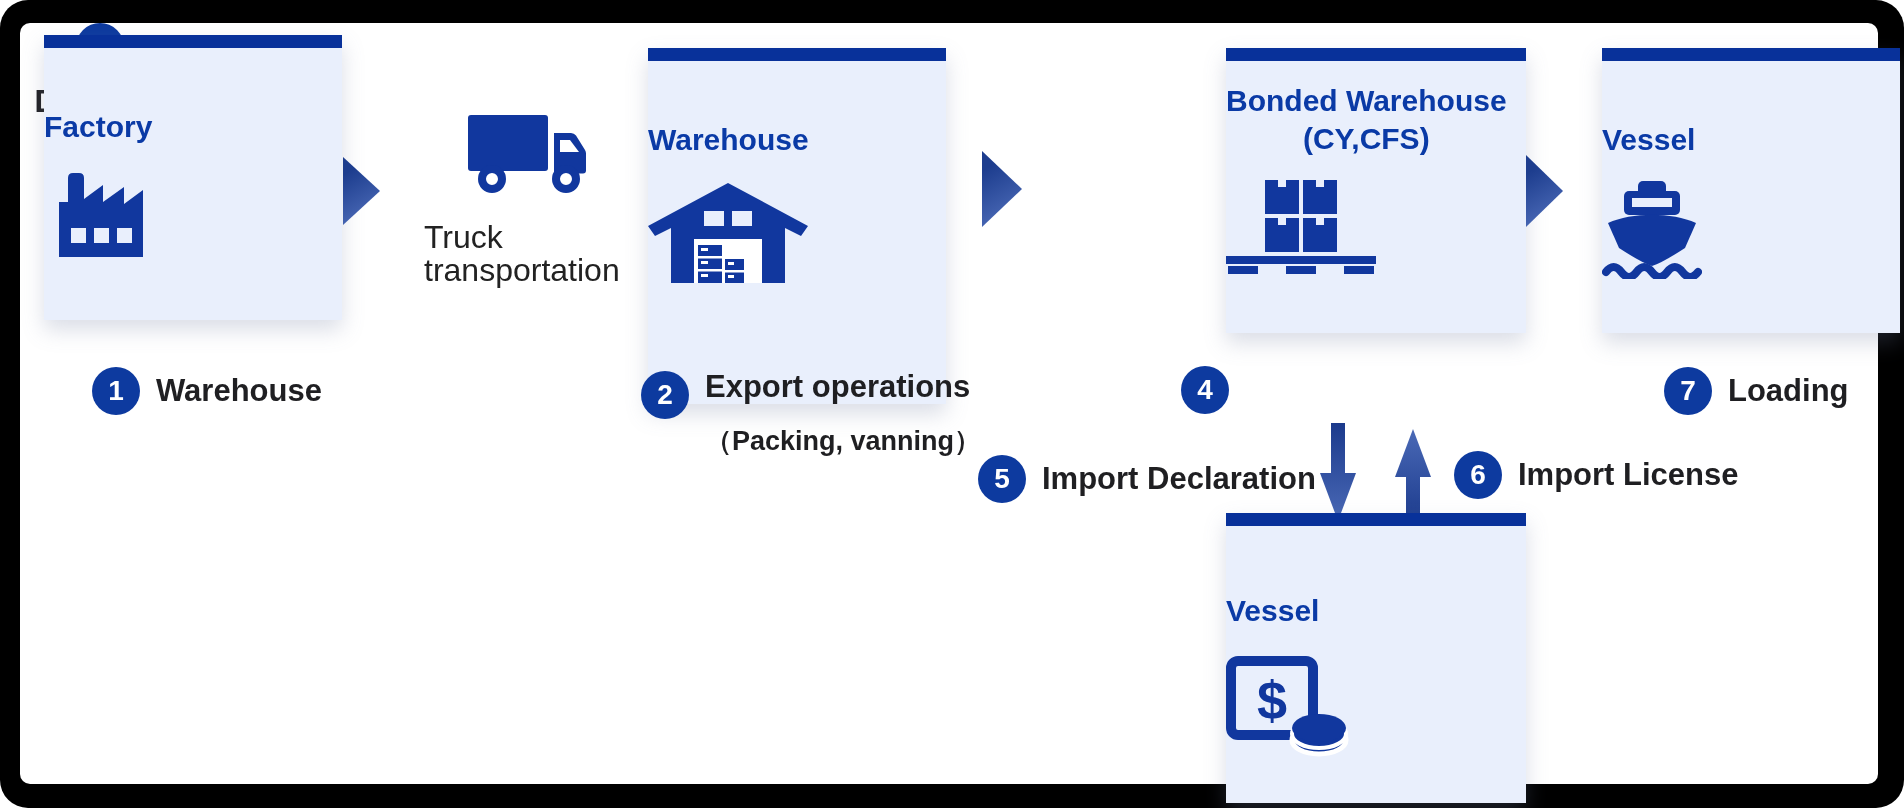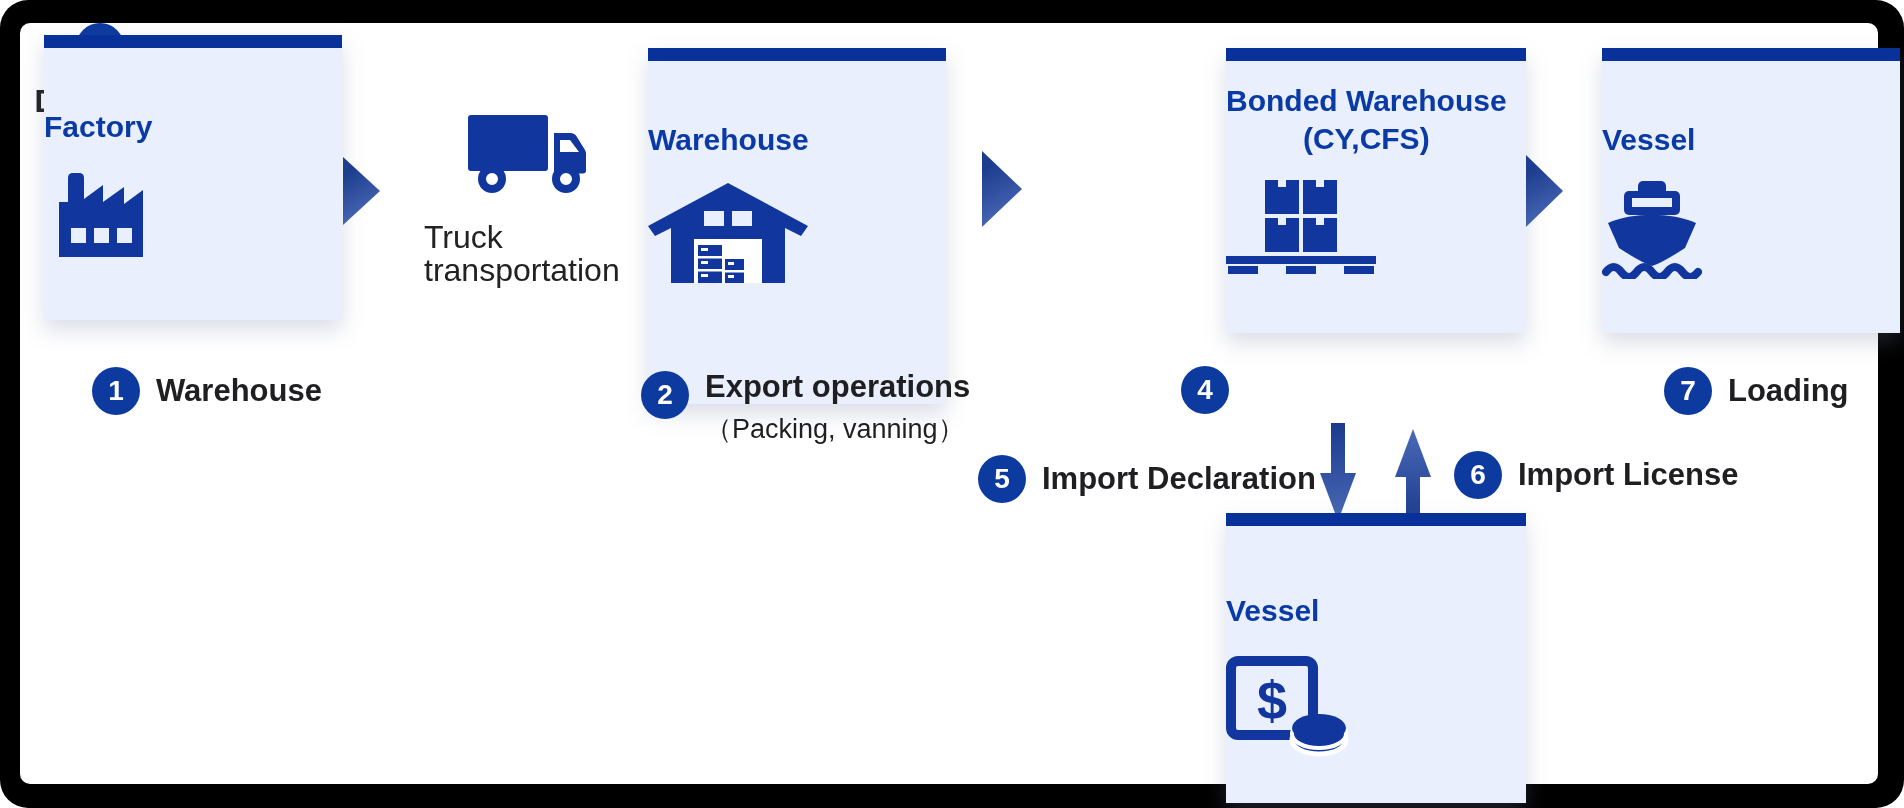--- a/index.html
+++ b/index.html
@@ -40,21 +40,21 @@
   .chev{position:absolute;clip-path:polygon(0 0,100% 50%,0 100%);
         background:linear-gradient(150deg,#1d3d8e 20%,#4a69b6 85%);}
   .chev1{left:323px;top:134px;width:37px;height:68px;}
   .chev2{left:962px;top:128px;width:40px;height:76px;}
   .chev3{left:1506px;top:132px;width:37px;height:72px;}
   
   .step{position:absolute;display:flex;align-items:center;gap:16px;}
   .badge{width:48px;height:48px;border-radius:50%;background:var(--badge-blue);color:#fff;
          font-weight:bold;font-size:28px;display:flex;align-items:center;justify-content:center;flex:0 0 auto;}
   .step-label{color:var(--text-dark);font-weight:bold;font-size:31px;white-space:nowrap;}
-  .sub-label{color:var(--text-dark);font-weight:normal;font-size:27px;margin-top:6px;white-space:nowrap;}
+  .sub-label{color:var(--text-dark);font-weight:bold;font-size:27px;margin-top:18px;white-space:nowrap;}
   .step1{left:72px;  top:344px;}
   .step2{left:621px; top:346px;align-items:flex-start;}
   .step2 .badge{margin-top:2px;}
   .step4{left:1161px;top:343px;}
   .step5{left:958px; top:432px;}
   .step6{left:1434px;top:428px;}
   .step7{left:1644px;top:344px;}
   .step3{left:1019px;top:122px;width:160px;display:flex;flex-direction:column;align-items:center;gap:13px;}
   
   .varrow{position:absolute;}

